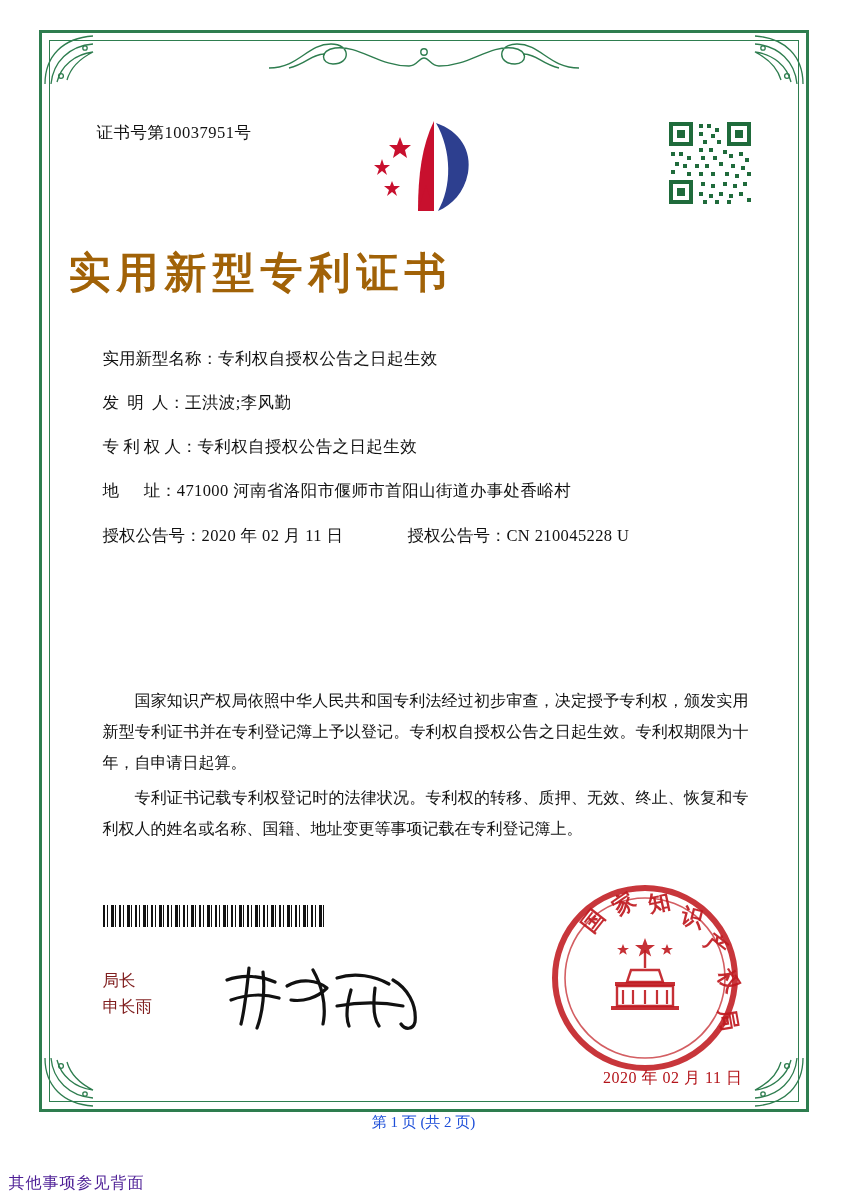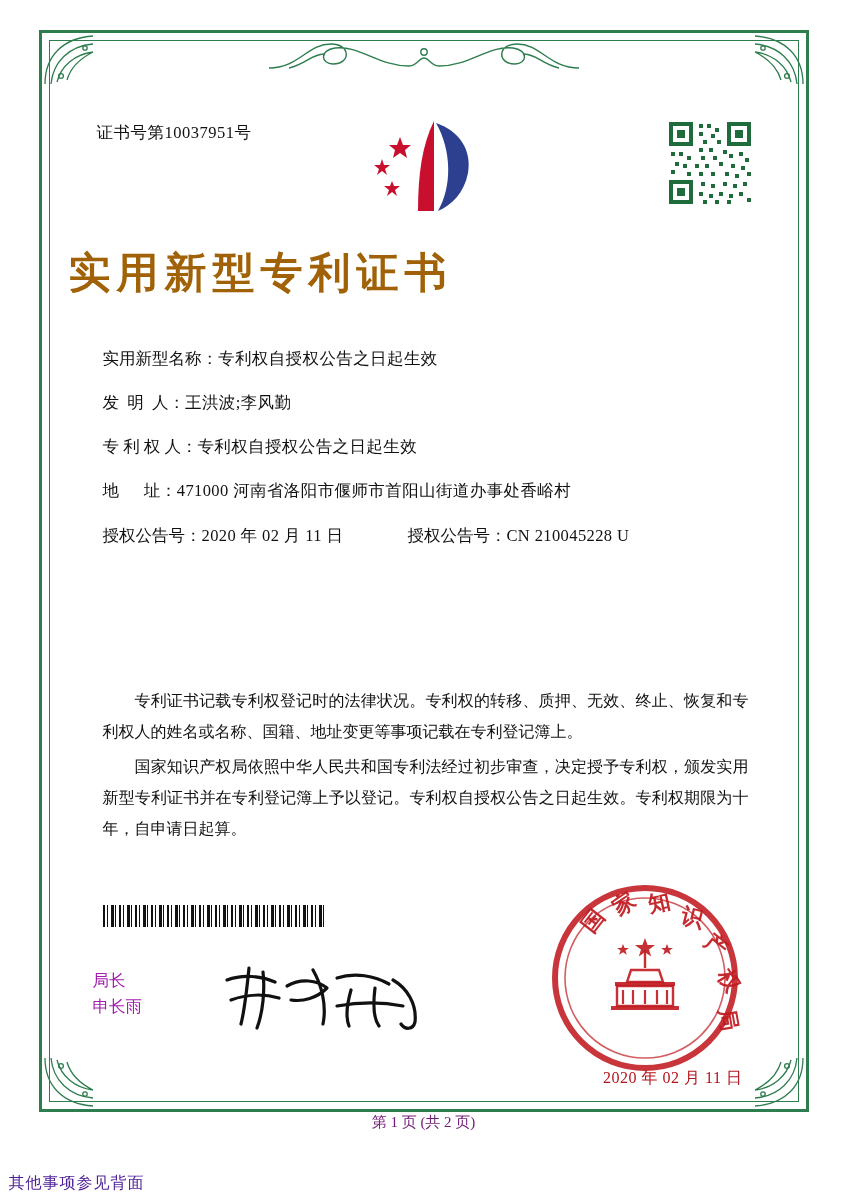--- a/index.html
+++ b/index.html
@@ -158,25 +158,25 @@
     background:
       repeating-linear-gradient(to right,
         #111 0px, #111 2px, #fff 2px, #fff 4px,
         #111 4px, #111 5px, #fff 5px, #fff 8px,
         #111 8px, #111 11px, #fff 11px, #fff 12px,
         #111 12px, #111 13px, #fff 13px, #fff 16px);
   }
 
   .signature-block {
     position: absolute;
-    left: 24px;
+    left: 34px;
     top: 908px;
     font-size: 16.5px;
     line-height: 26px;
-    color: #a21caf;
+    color: #7f1d1d;
   }
   .signature-script {
     position: absolute;
     left: 148px;
     top: 900px;
     width: 220px;
     height: 76px;
     color: #111;
   }
   .signature-script svg { display:block; width:100%; height:100%; }
@@ -199,21 +199,21 @@
     letter-spacing: 0.5px;
   }
 
   .page-no {
     position: absolute;
     left: 0;
     right: 0;
     top: 1053px;
     text-align: center;
     font-size: 15px;
-    color: #701a75;
+    color: #1d4ed8;
   }
   .footer-note {
     position: absolute;
     left: 0;
     right: 0;
     bottom: 6px;
     text-align: left;
     font-size: 16px;
     color: #4c1d95;
     letter-spacing: 1px;
@@ -376,22 +376,22 @@
       </div>
       <div class="field-row dual">
         <span class="field-label">授权公告号：</span>
         <span class="field-value">2020 年 02 月 11 日</span>
         <span class="field-label second-label">授权公告号：</span>
         <span class="field-value">CN 210045228 U</span>
       </div>
     </div>
 
     <div class="paragraphs">
+      <p>国家知识产权局依照中华人民共和国专利法经过初步审查，决定授予专利权，颁发实用新型专利证书并在专利登记簿上予以登记。专利权自授权公告之日起生效。专利权期限为十年，自申请日起算。</p>
       <p>专利证书记载专利权登记时的法律状况。专利权的转移、质押、无效、终止、恢复和专利权人的姓名或名称、国籍、地址变更等事项记载在专利登记簿上。</p>
-      <p>国家知识产权局依照中华人民共和国专利法经过初步审查，决定授予专利权，颁发实用新型专利证书并在专利登记簿上予以登记。专利权自授权公告之日起生效。专利权期限为十年，自申请日起算。</p>
     </div>
 
     <div class="barcode"></div>
 
     <div class="signature-block">
       <div>局长</div>
       <div>申长雨</div>
     </div>
 
     <div class="signature-script">

